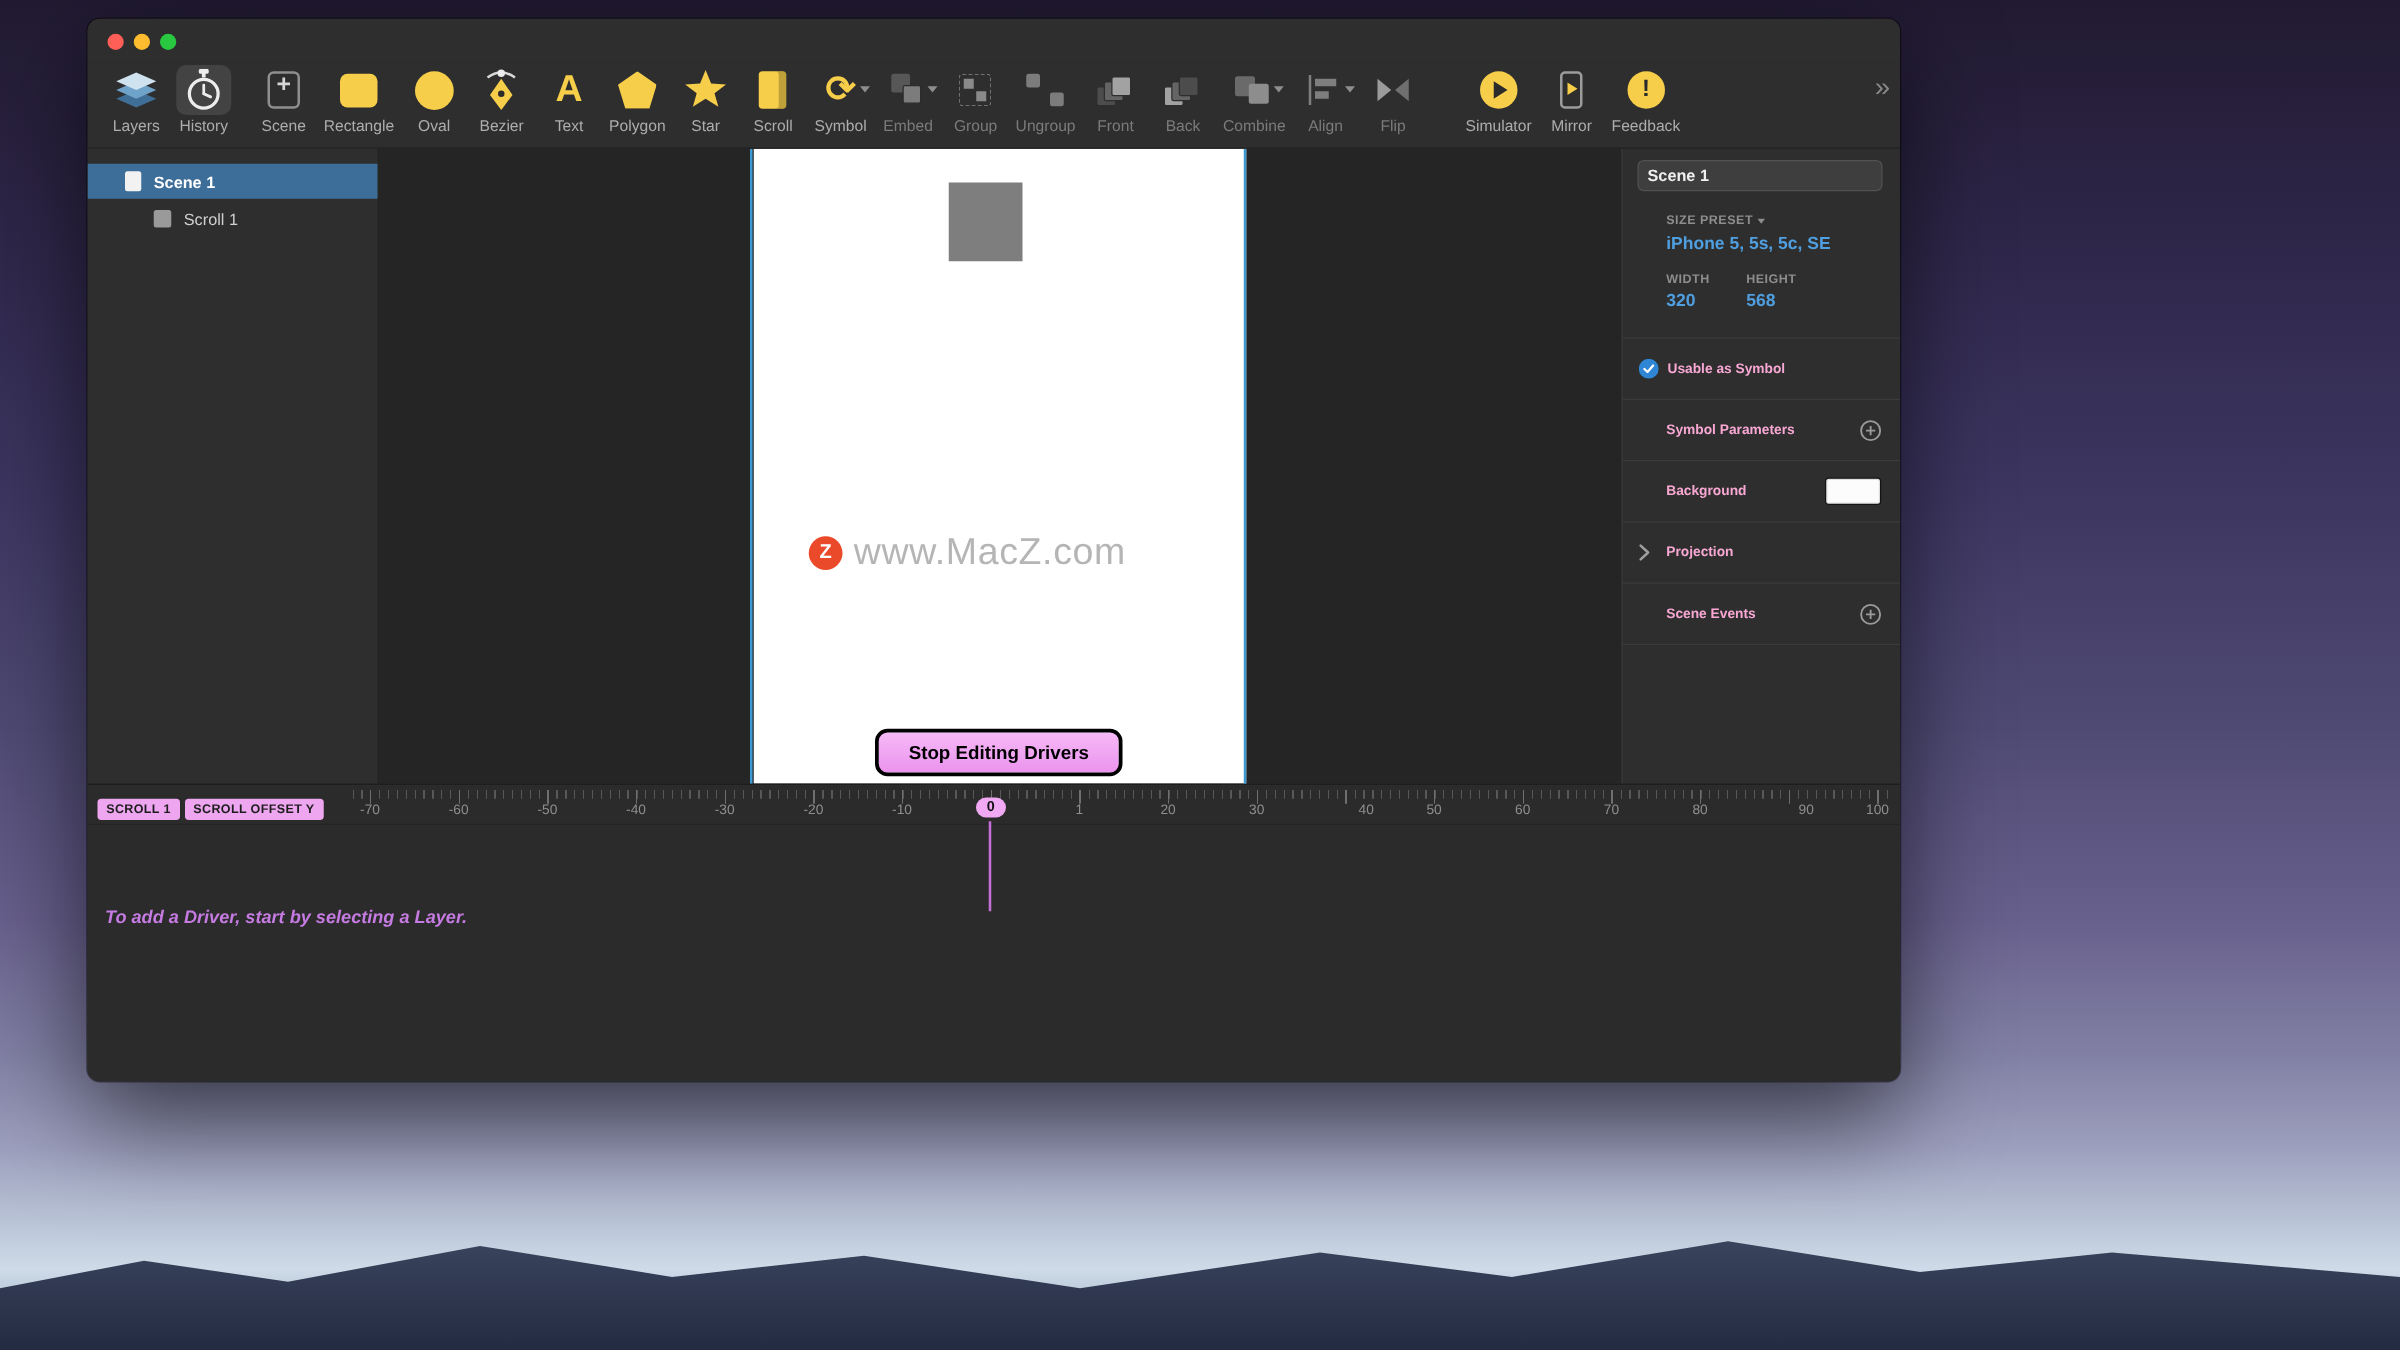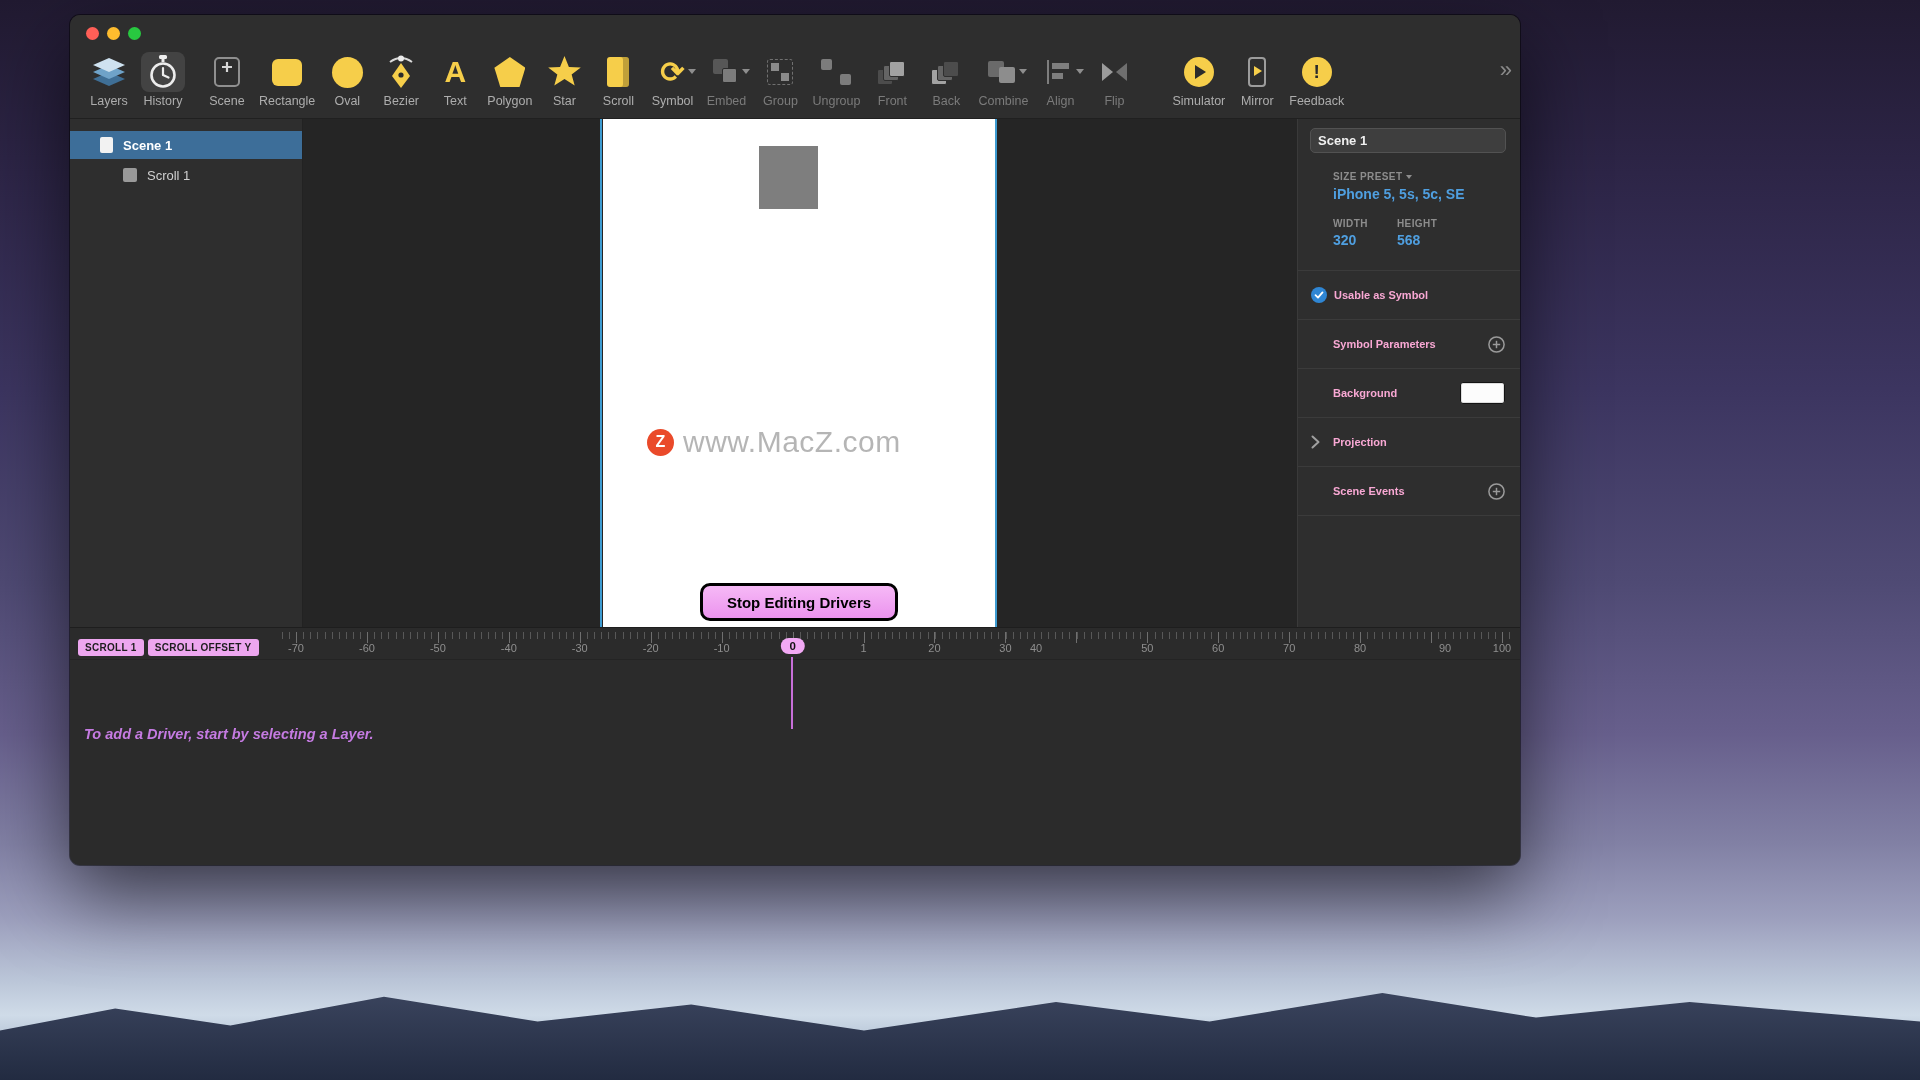--- a/index.html
+++ b/index.html
@@ -483,21 +483,21 @@
     </div>
     <div class="tickstrip" data-name="ruler-minor-ticks"></div>
     <div class="tickstrip major" data-name="ruler-major-ticks"></div>
     <div class="ruler" data-name="ruler-tick-row">
         <span class="rtick" data-name="ruler-tick" style="left: 1205.98px;">100</span>
         <span class="rtick" data-name="ruler-tick" style="left: 1149px;">90</span>
         <span class="rtick" data-name="ruler-tick" style="left: 1064.1px;">80</span>
         <span class="rtick" data-name="ruler-tick" style="left: 993.16px;">70</span>
         <span class="rtick" data-name="ruler-tick" style="left: 922.22px;">60</span>
         <span class="rtick" data-name="ruler-tick" style="left: 851.28px;">50</span>
-        <span class="rtick" data-name="ruler-tick" style="left: 740px; text-align: center;">40</span>
+        <span class="rtick" data-name="ruler-tick" style="left: 797px; text-align: center;">40</span>
         <span class="rtick" data-name="ruler-tick" style="left: 709.4px;">30</span>
         <span class="rtick" data-name="ruler-tick" style="left: 638.46px;">20</span>
         <span class="rtick" data-name="ruler-tick" style="left: 567.52px;">1</span>
         <span class="rtick" data-name="ruler-tick" style="left: 496.58px;">0</span>
         <span class="rtick" data-name="ruler-tick" style="left: 425.64px;">-10</span>
         <span class="rtick" data-name="ruler-tick" style="left: 354.7px;">-20</span>
         <span class="rtick" data-name="ruler-tick" style="left: 283.76px;">-30</span>
         <span class="rtick" data-name="ruler-tick" style="left: 212.82px;">-40</span>
         <span class="rtick" data-name="ruler-tick" style="left: 141.88px;">-50</span>
         <span class="rtick" data-name="ruler-tick" style="left: 70.94px;">-60</span>

